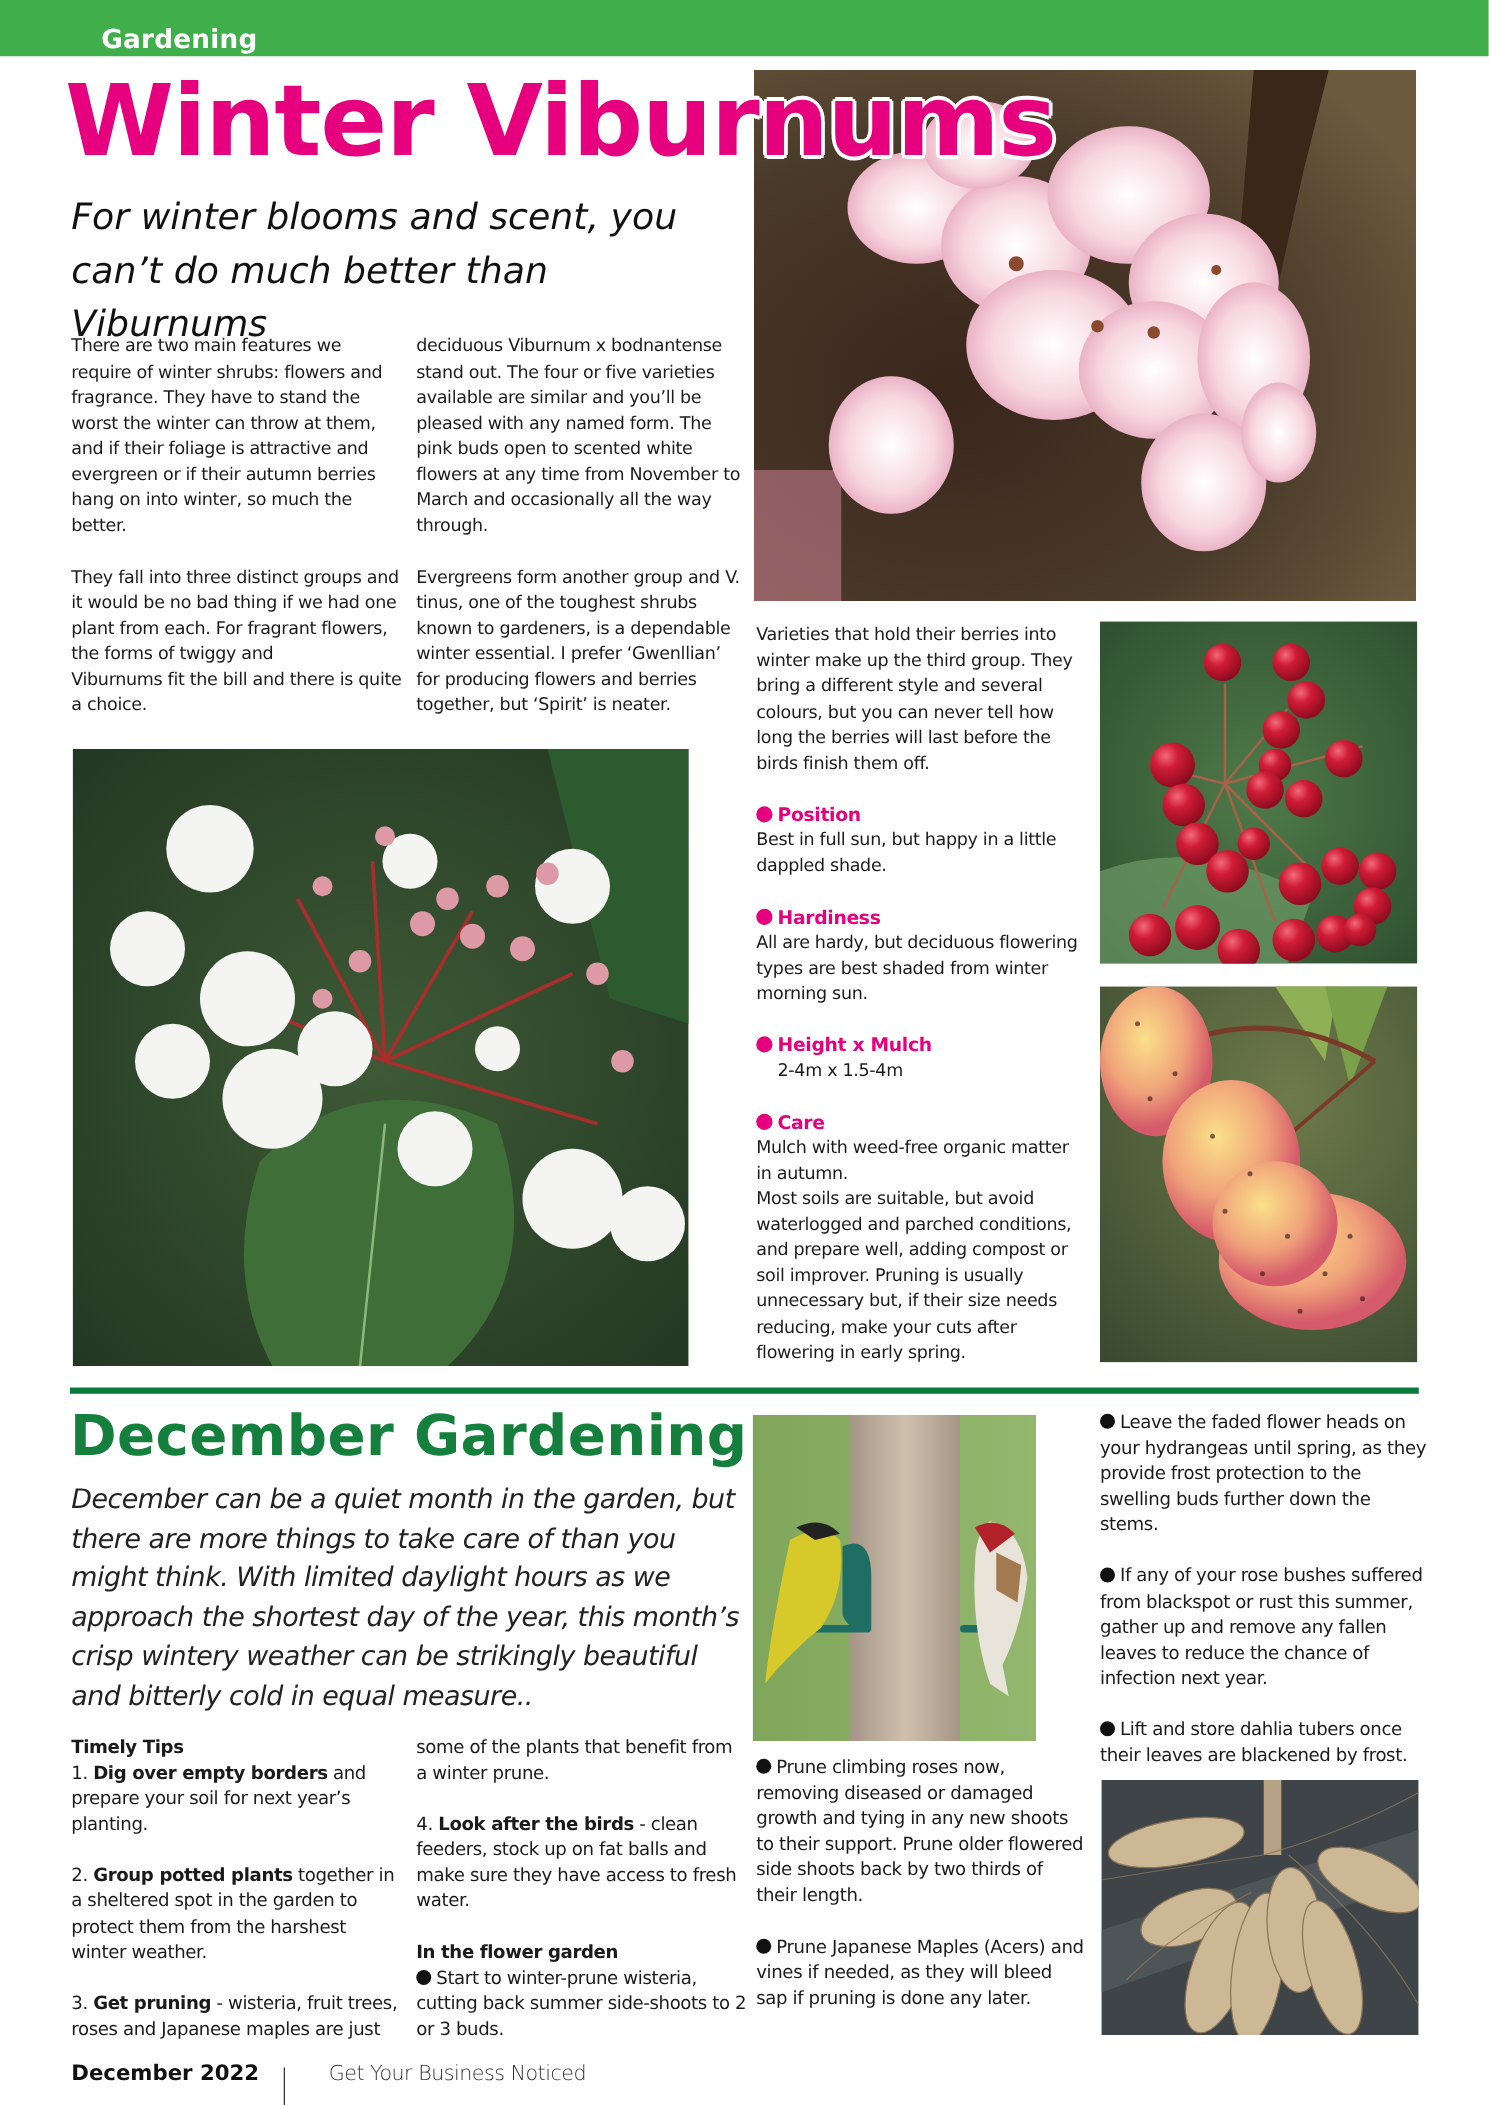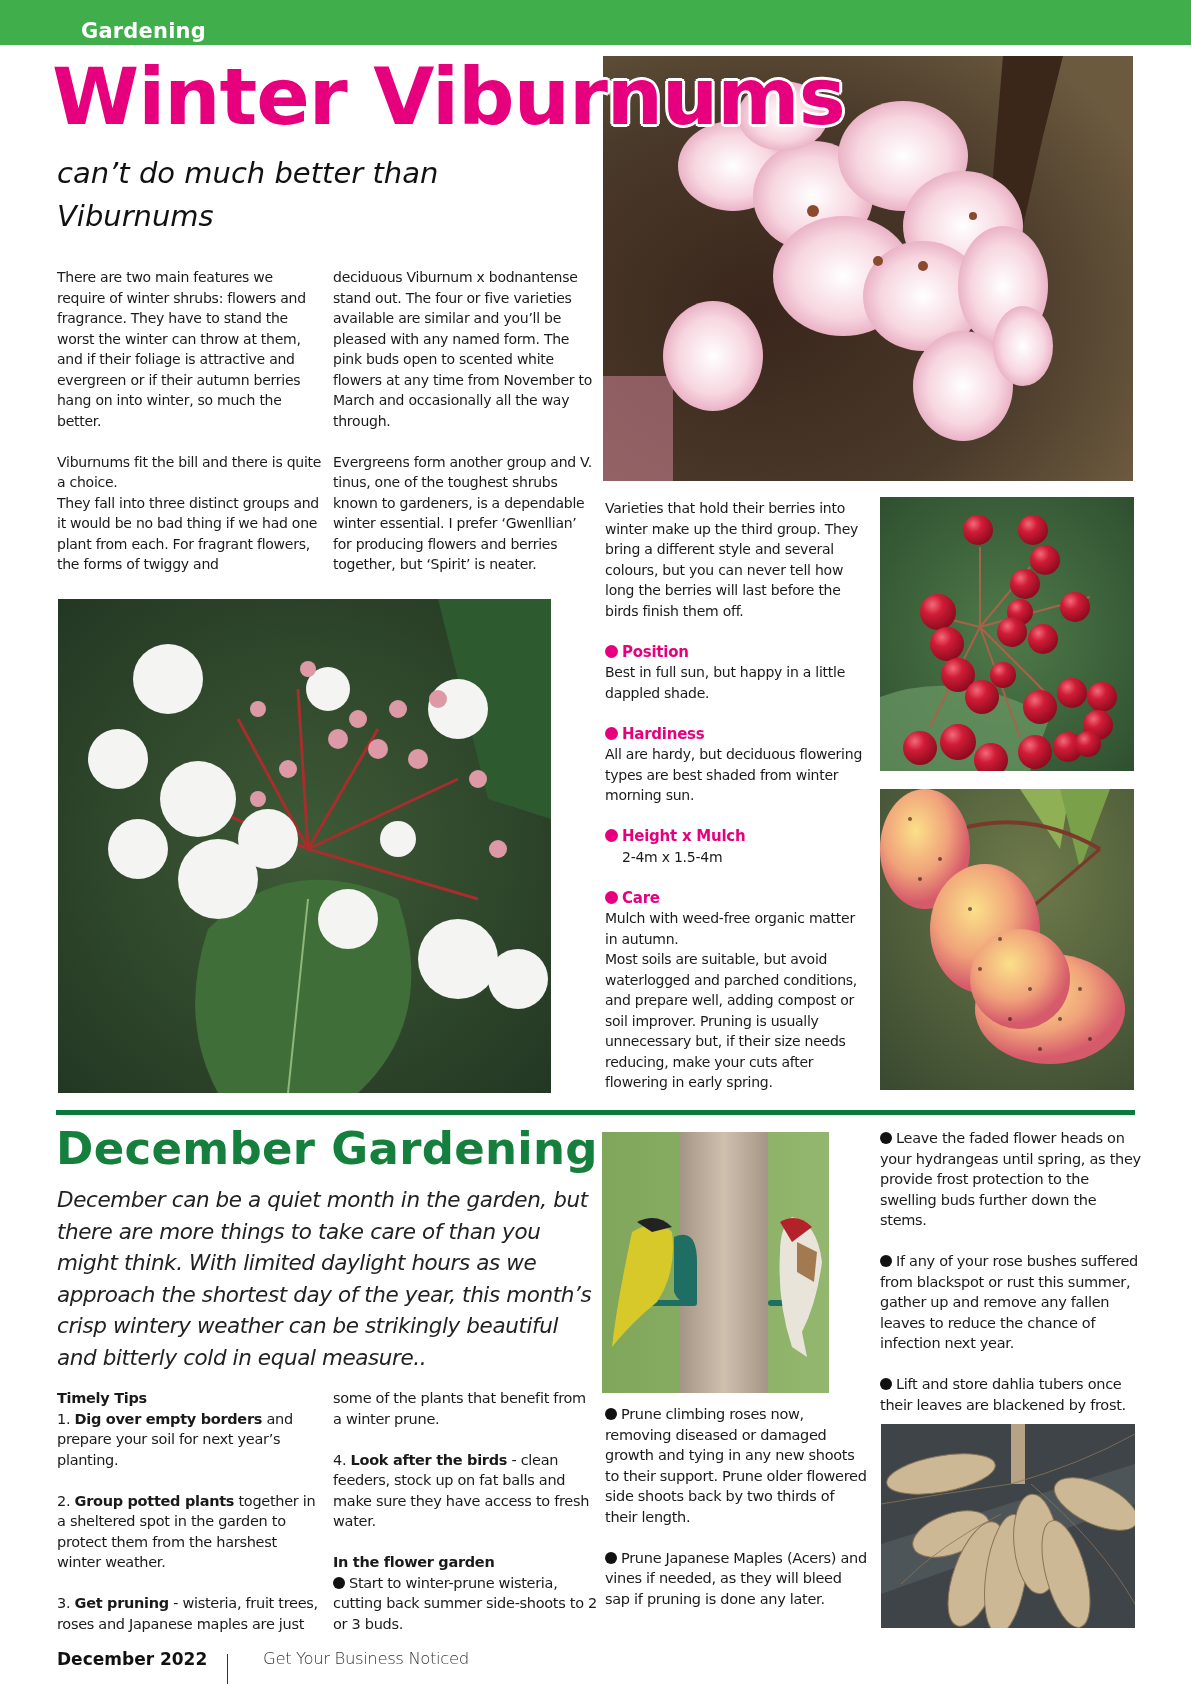--- a/index.html
+++ b/index.html
@@ -103,28 +103,29 @@
         <circle cx="275" cy="205" r="5"></circle>
         <circle cx="320" cy="210" r="5"></circle>
         <circle cx="370" cy="160" r="4"></circle>
     </g>
   </svg>
 </div>
 
 <div class="abs title">Winter Viburnums</div>
 
 <div class="abs subtitle">
+  <div>For winter blooms and scent, you</div>
   <div>can’t do much better than Viburnums</div>
 </div>
 
 <div class="abs body-text col1">
   <p>There are two main features we require of winter shrubs: flowers and fragrance. They have to stand the worst the winter can throw at them, and if their foliage is attractive and evergreen or if their autumn berries hang on into winter, so much the better.</p>
   <div class="gap"></div>
+  <p>They fall into three distinct groups and it would be no bad thing if we had one plant from each. For fragrant flowers, the forms of twiggy and</p>
   <p>Viburnums fit the bill and there is quite a choice.</p>
-  <p>They fall into three distinct groups and it would be no bad thing if we had one plant from each. For fragrant flowers, the forms of twiggy and</p>
 </div>
 
 <div class="abs body-text col2">
   <p>deciduous Viburnum x bodnantense stand out. The four or five varieties available are similar and you’ll be pleased with any named form. The pink buds open to scented white flowers at any time from November to March and occasionally all the way through.</p>
   <div class="gap"></div>
   <p>Evergreens form another group and V. tinus, one of the toughest shrubs known to gardeners, is a dependable winter essential. I prefer ‘Gwenllian’ for producing flowers and berries together, but ‘Spirit’ is neater.</p>
 </div>
 
 <div class="abs photo photo-tinus">
   <svg viewBox="0 0 493 494" preserveAspectRatio="none">

